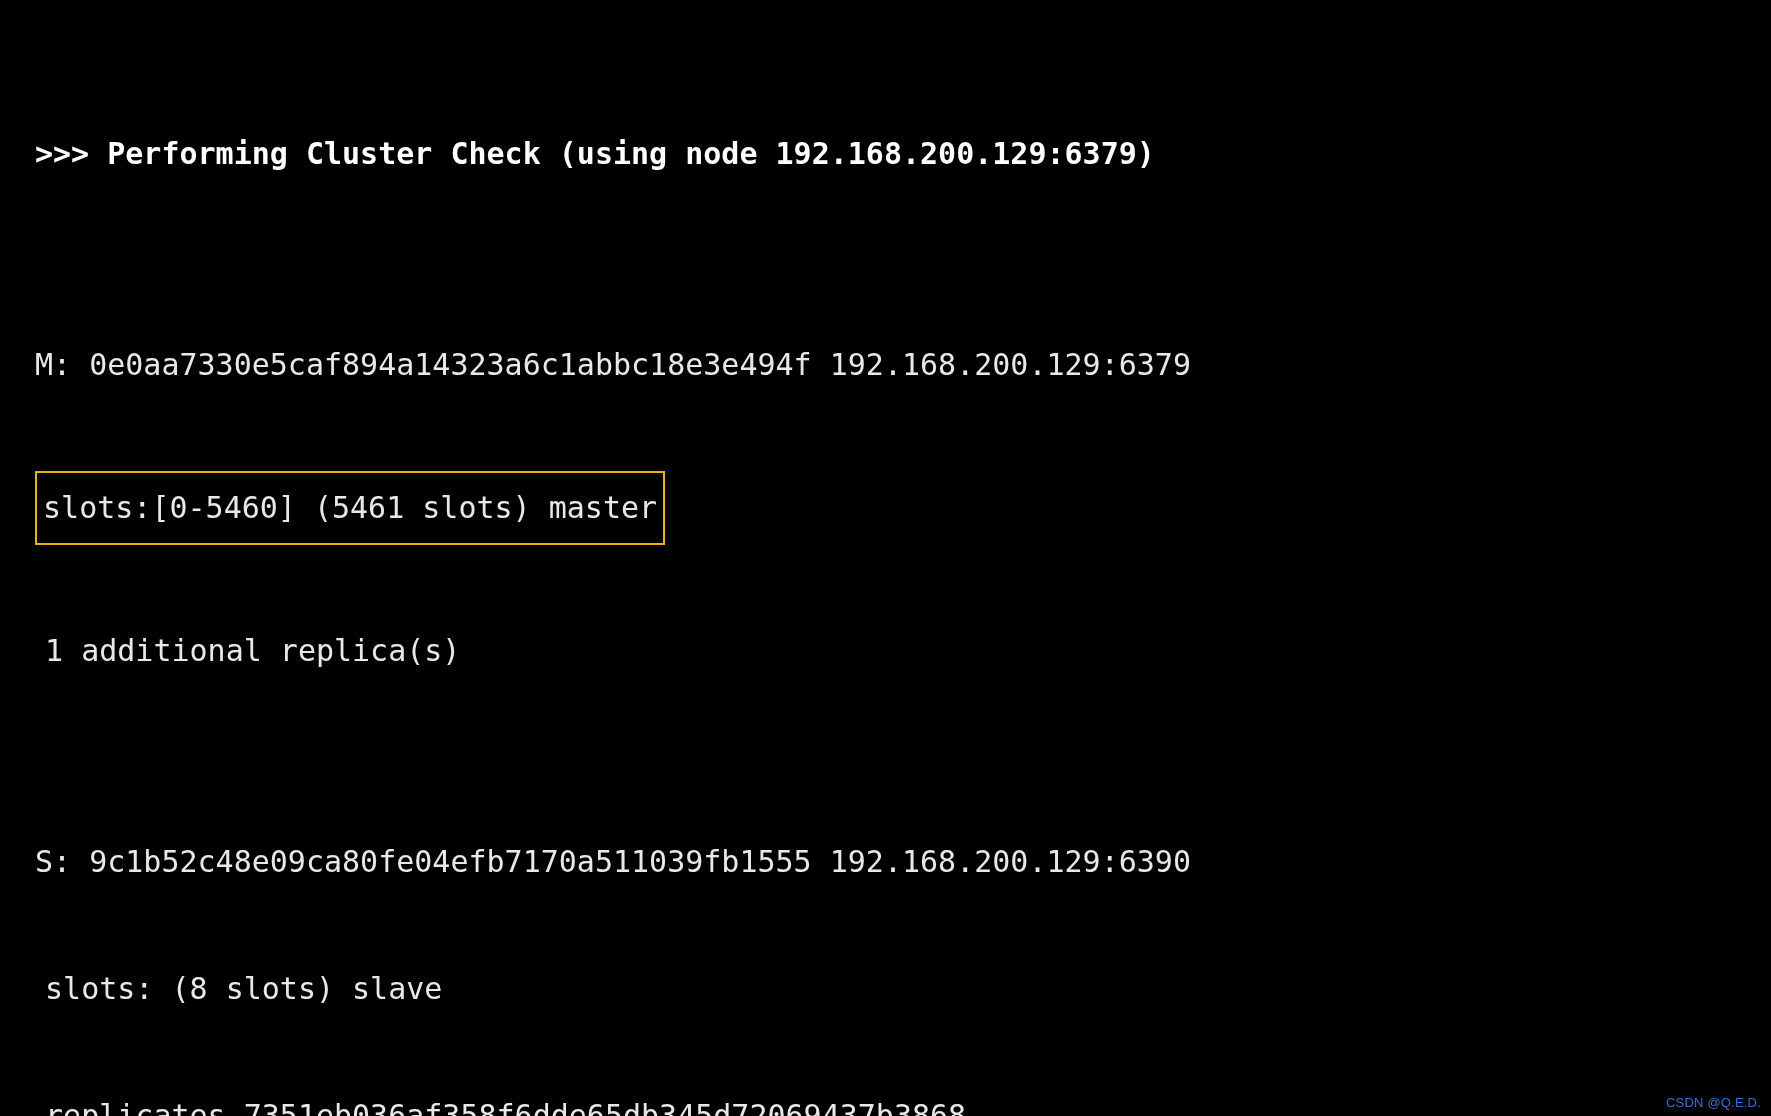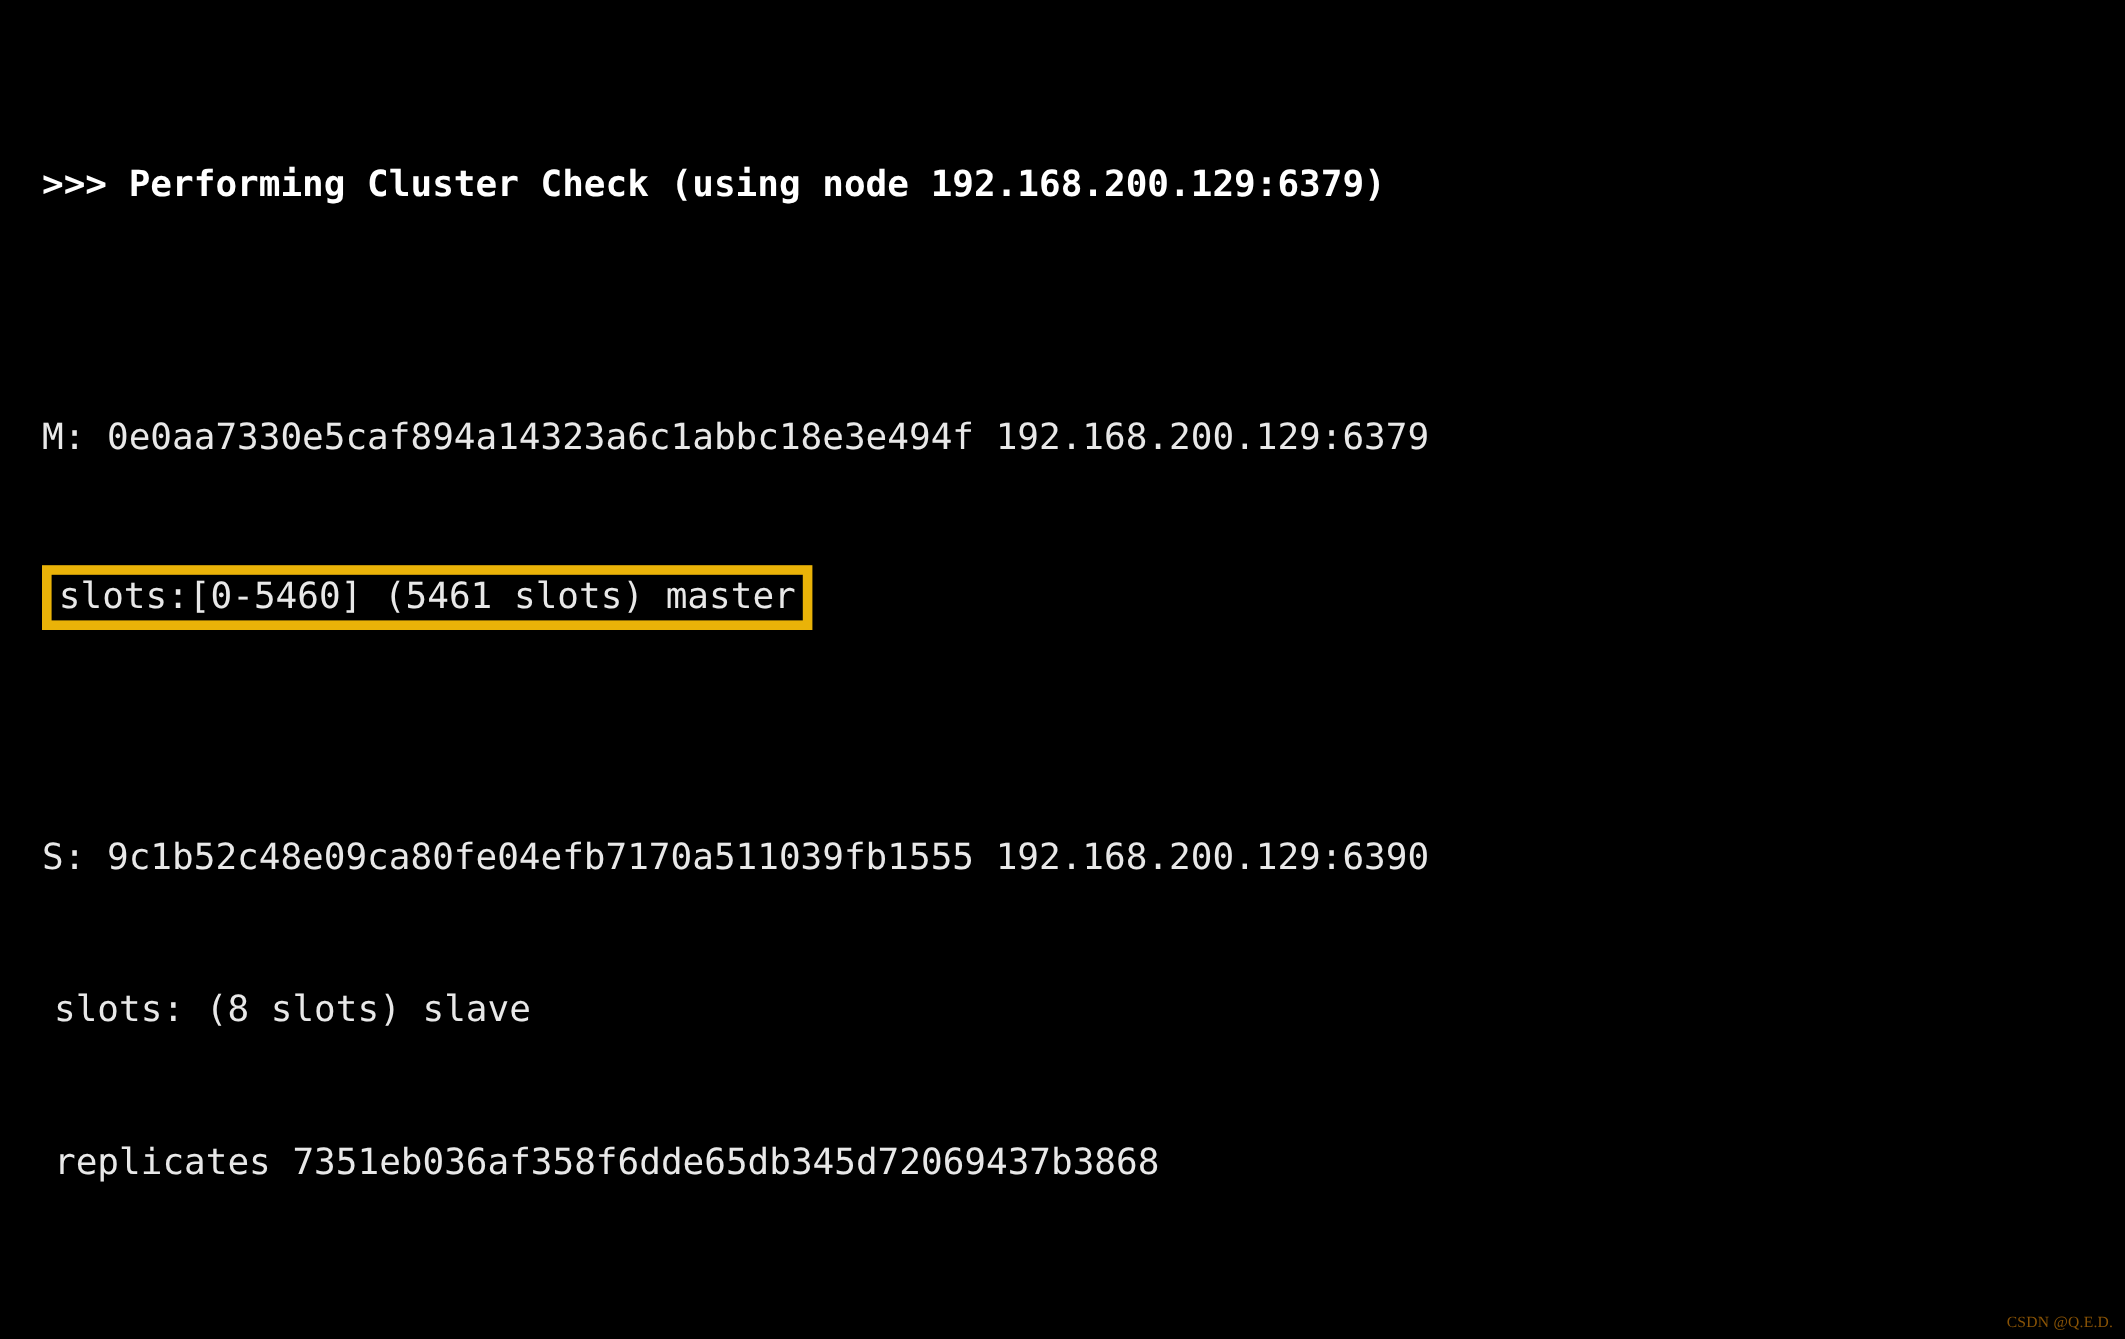--- a/index.html
+++ b/index.html
@@ -18,46 +18,47 @@
     line-height: 1.41;
     white-space: pre;
     font-weight: 500;
   }
   .white { color: #e8e8e8; }
   .bold  { font-weight: 700; color: #ffffff; }
   .line { display: block; position: relative; margin-left: 27px; }
   .indent { margin-left: 2.05ch; } 
   .hilite {
     display: inline-block;
-    border: 8px solid #eab308;
-    padding: 0 6px;
+    border: 2px solid #eab308;
+    padding: 16px 6px;
     margin-left: -10px; 
     line-height: 1.26;
   }
   .watermark {
     position: absolute;
     right: 10px;
     bottom: 6px;
-    color: #a16207;
+    color: #3b82f6;
     font-size: 13px;
-    font-family: Liberation Serif, serif;
+    font-family: Liberation Sans, sans-serif;
     opacity: 0.85;
     letter-spacing: 0.2px;
   }
 </style>
 </head>
 <body>
 
 <div class="terminal">
 
   <span class="line bold">&gt;&gt;&gt; Performing Cluster Check (using node 192.168.200.129:6379)</span>
 
   
   <span class="line white"><span>M:</span> <span>0e0aa7330e5caf894a14323a6c1abbc18e3e494f 192.168.200.129:6379</span></span>
   <span class="line white indent"><span class="hilite">slots:[0-5460] (5461 slots) master</span></span>
+  <span class="line white indent">1 additional replica(s)</span>
 
   
   <span class="line white"><span>S:</span> <span>9c1b52c48e09ca80fe04efb7170a511039fb1555 192.168.200.129:6390</span></span>
   <span class="line white indent">slots: (8 slots) slave</span>
   <span class="line white indent">replicates 7351eb036af358f6dde65db345d72069437b3868</span>
 
   
   
   
   

